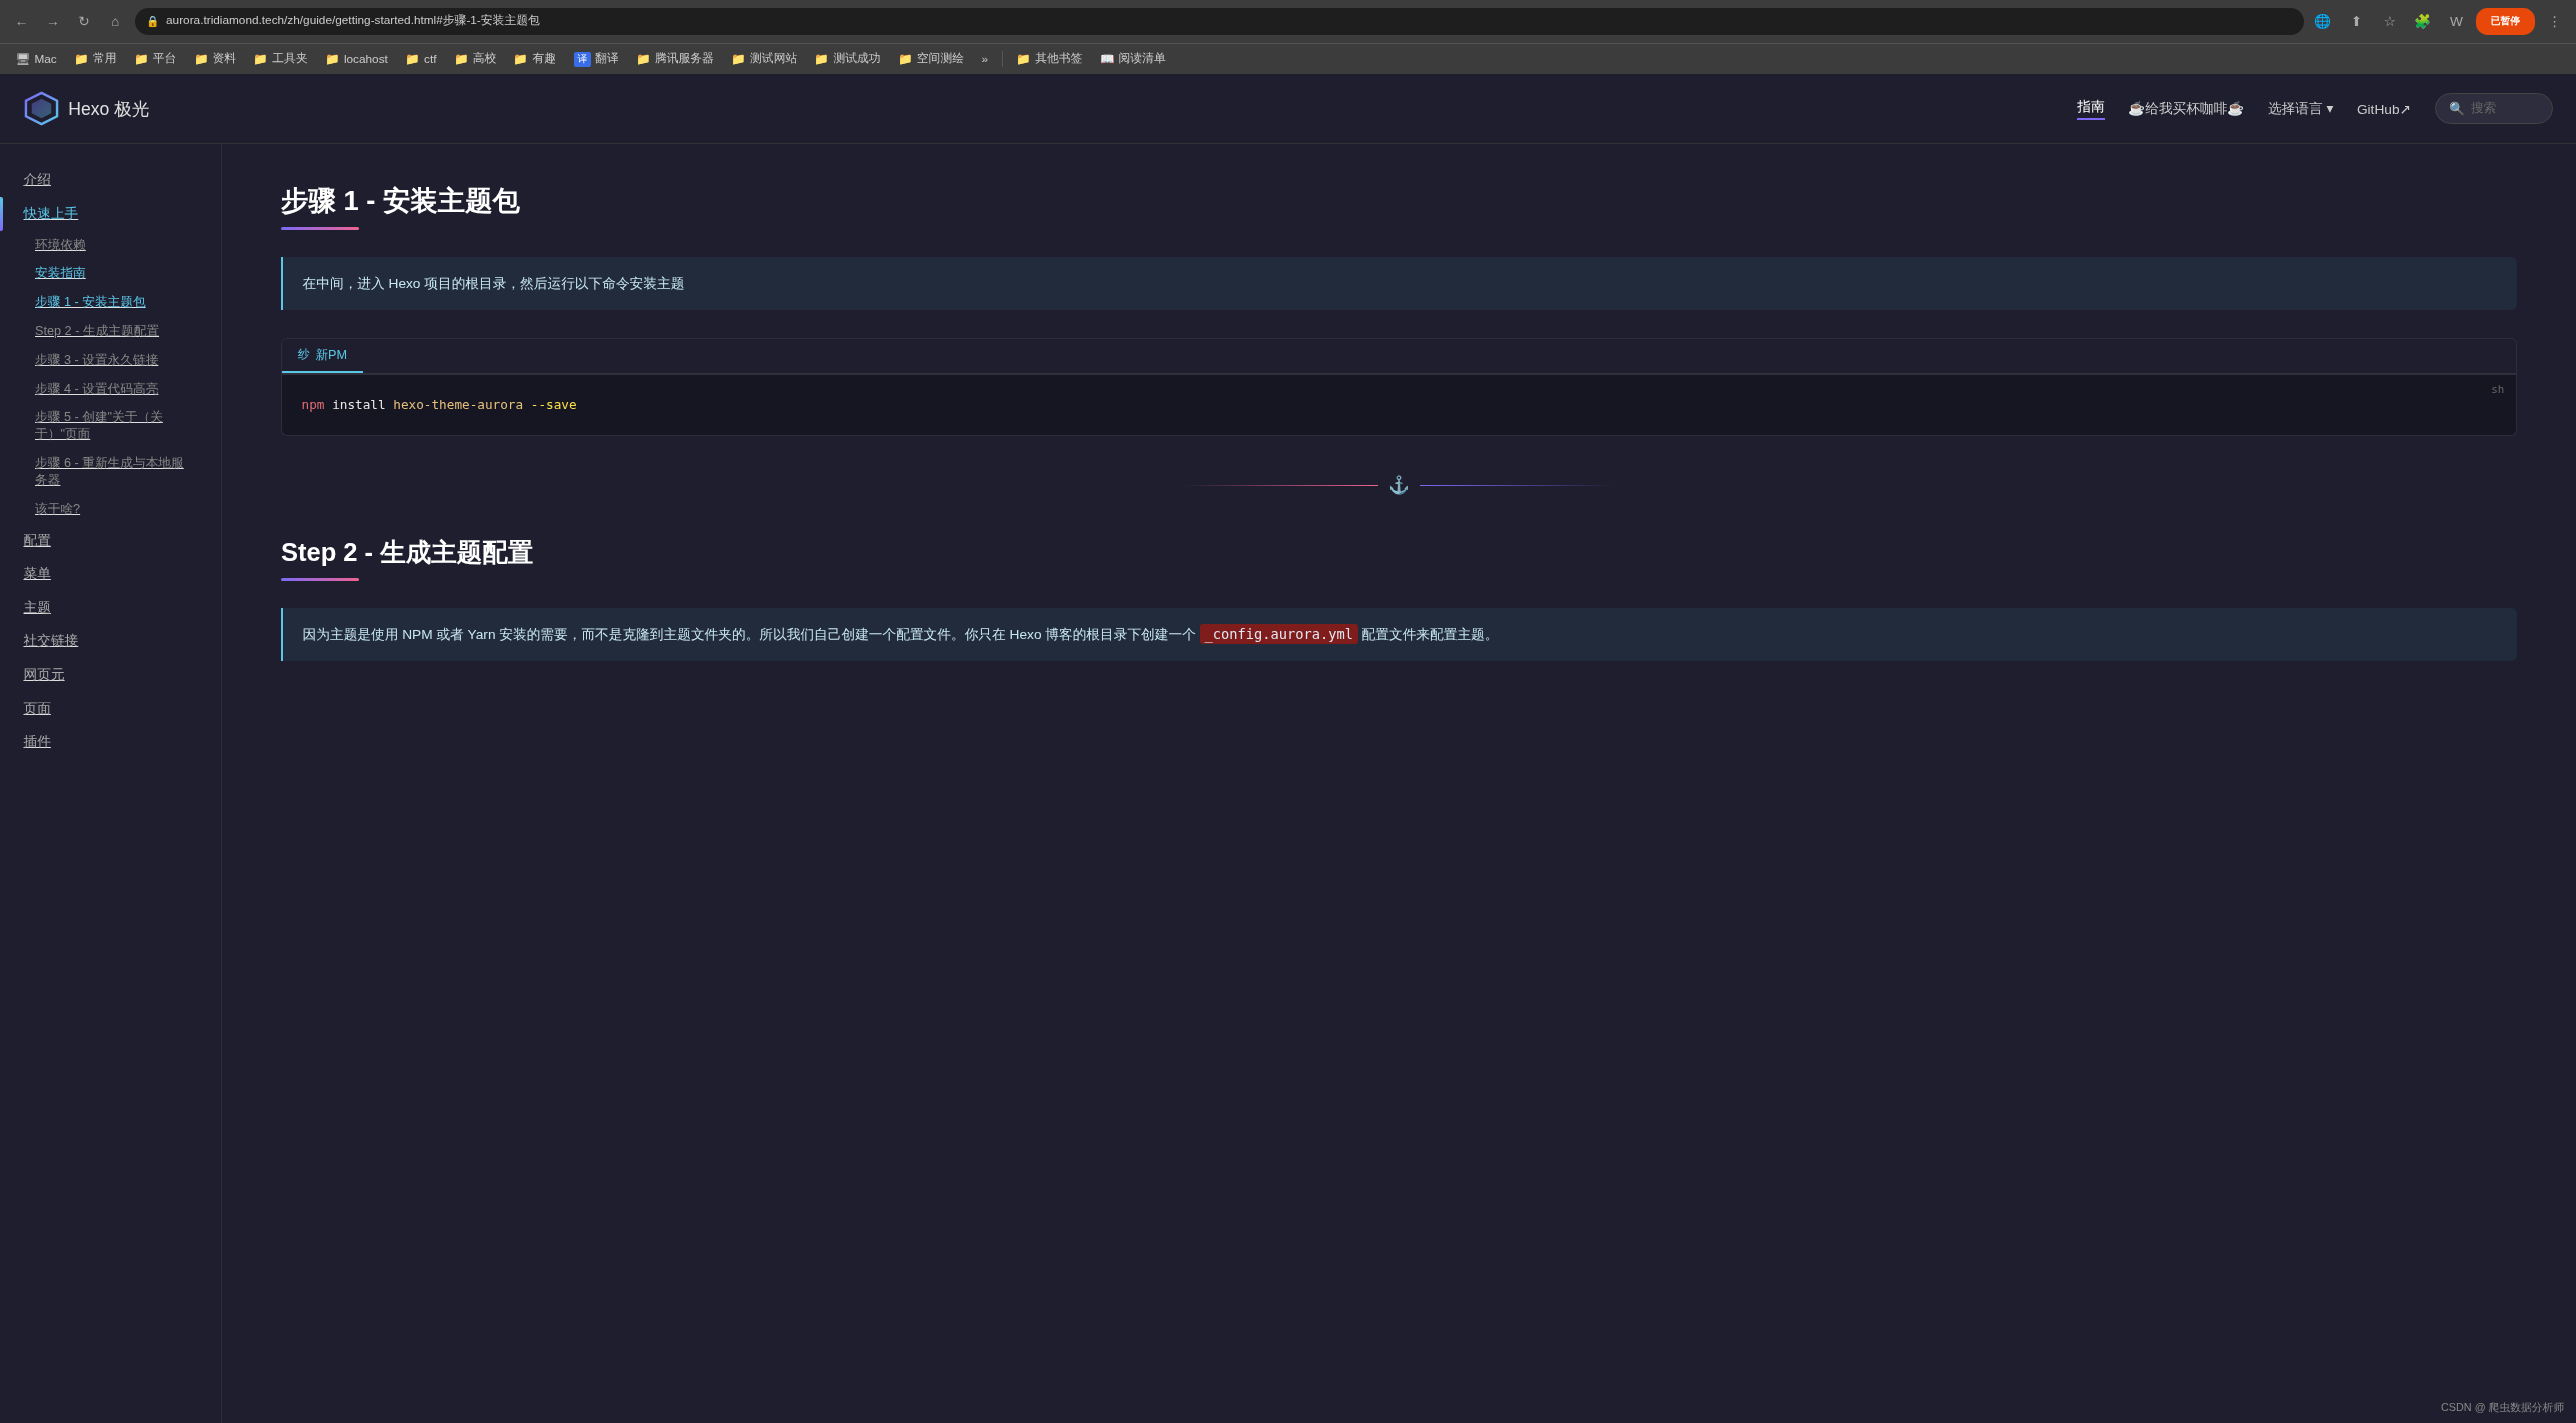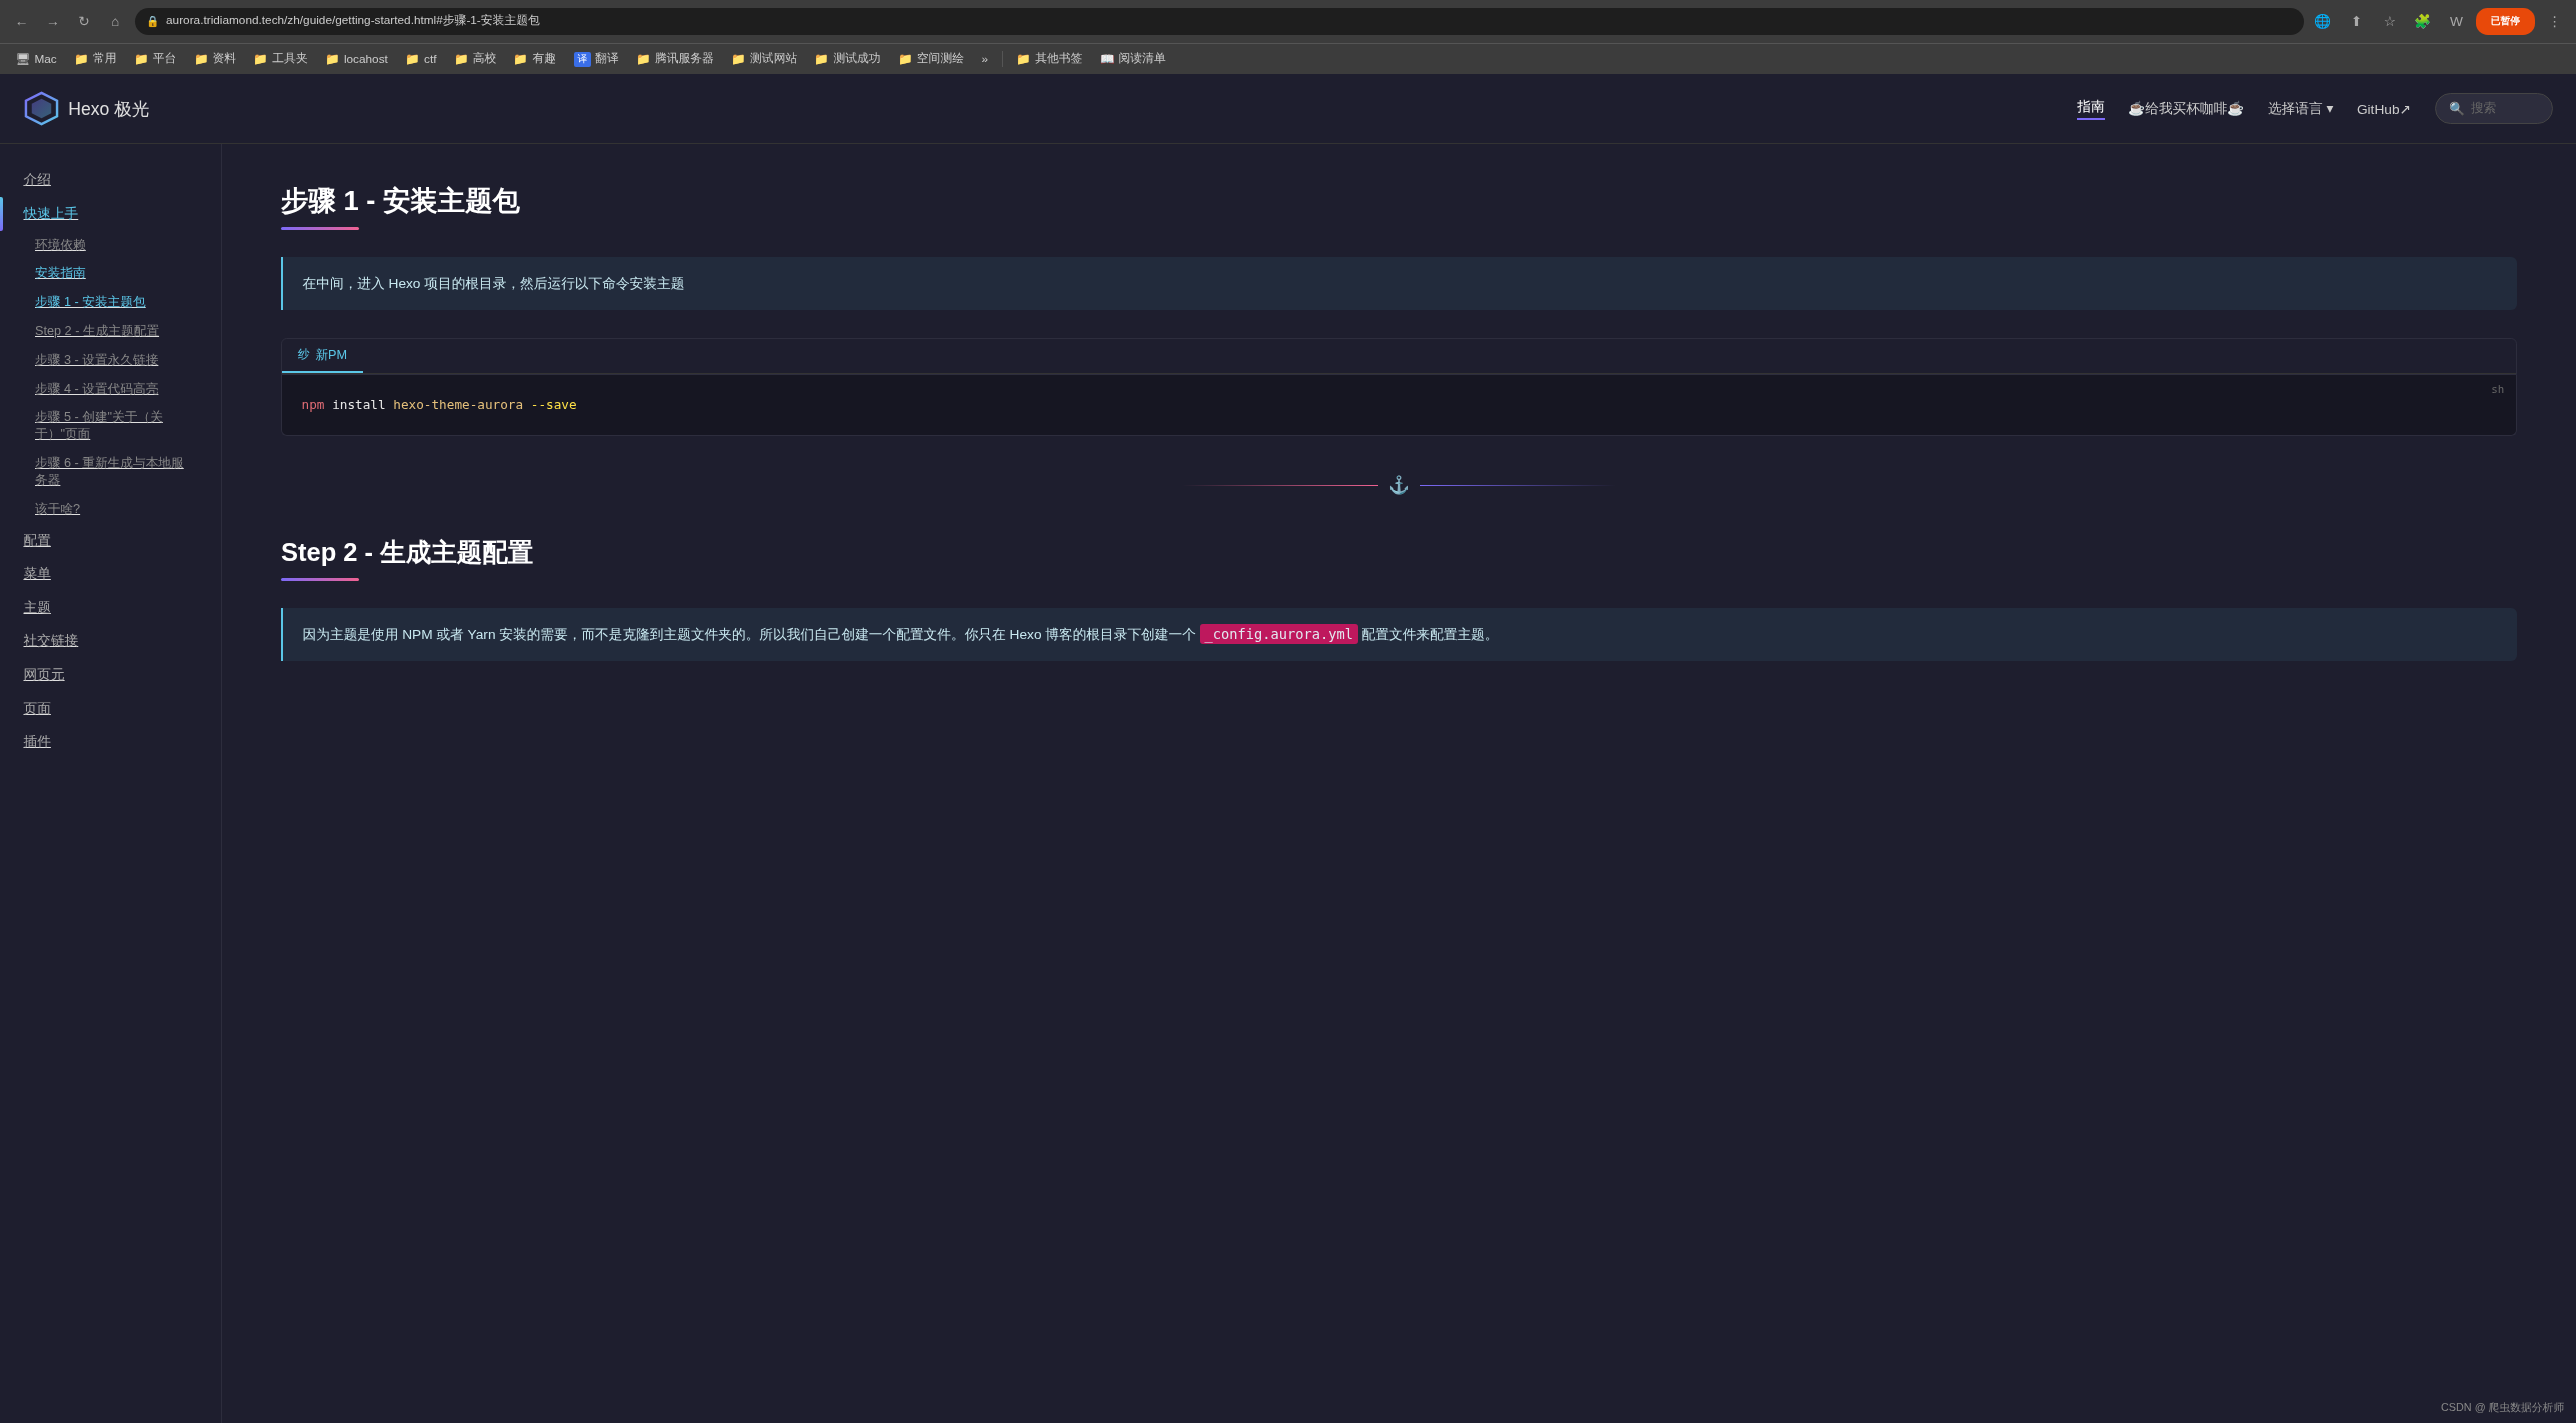--- a/index.html
+++ b/index.html
@@ -552,21 +552,21 @@
       <div class="section-divider">
         <div class="divider-line-left"></div>
         <span class="divider-icon">⚓</span>
         <div class="divider-line-right"></div>
       </div>
 
       <h2 class="step2-title">Step 2 - 生成主题配置</h2>
       <div class="title-underline"></div>
 
       <div class="info-box">
-        <span>因为主题是使用 NPM 或者 Yarn 安装的需要，而不是克隆到主题文件夹的。所以我们自己创建一个配置文件。你只在 Hexo 博客的根目录下创建一个 <code style="background:#be185d;padding:2px 4.9px;border-radius:2.9px;color:#e2e8f0;font-family:monospace;">_config.aurora.yml</code> 配置文件来配置主题。</span>
+        <span>因为主题是使用 NPM 或者 Yarn 安装的需要，而不是克隆到主题文件夹的。所以我们自己创建一个配置文件。你只在 Hexo 博客的根目录下创建一个 <code style="background:#7f1d1d;padding:2px 4.9px;border-radius:2.9px;color:#e2e8f0;font-family:monospace;">_config.aurora.yml</code> 配置文件来配置主题。</span>
       </div>
     </div>
   </div>
 </div>
 
 <div class="bottom-credit">
   <span>CSDN @ 爬虫数据分析师</span>
 </div>
 
 

